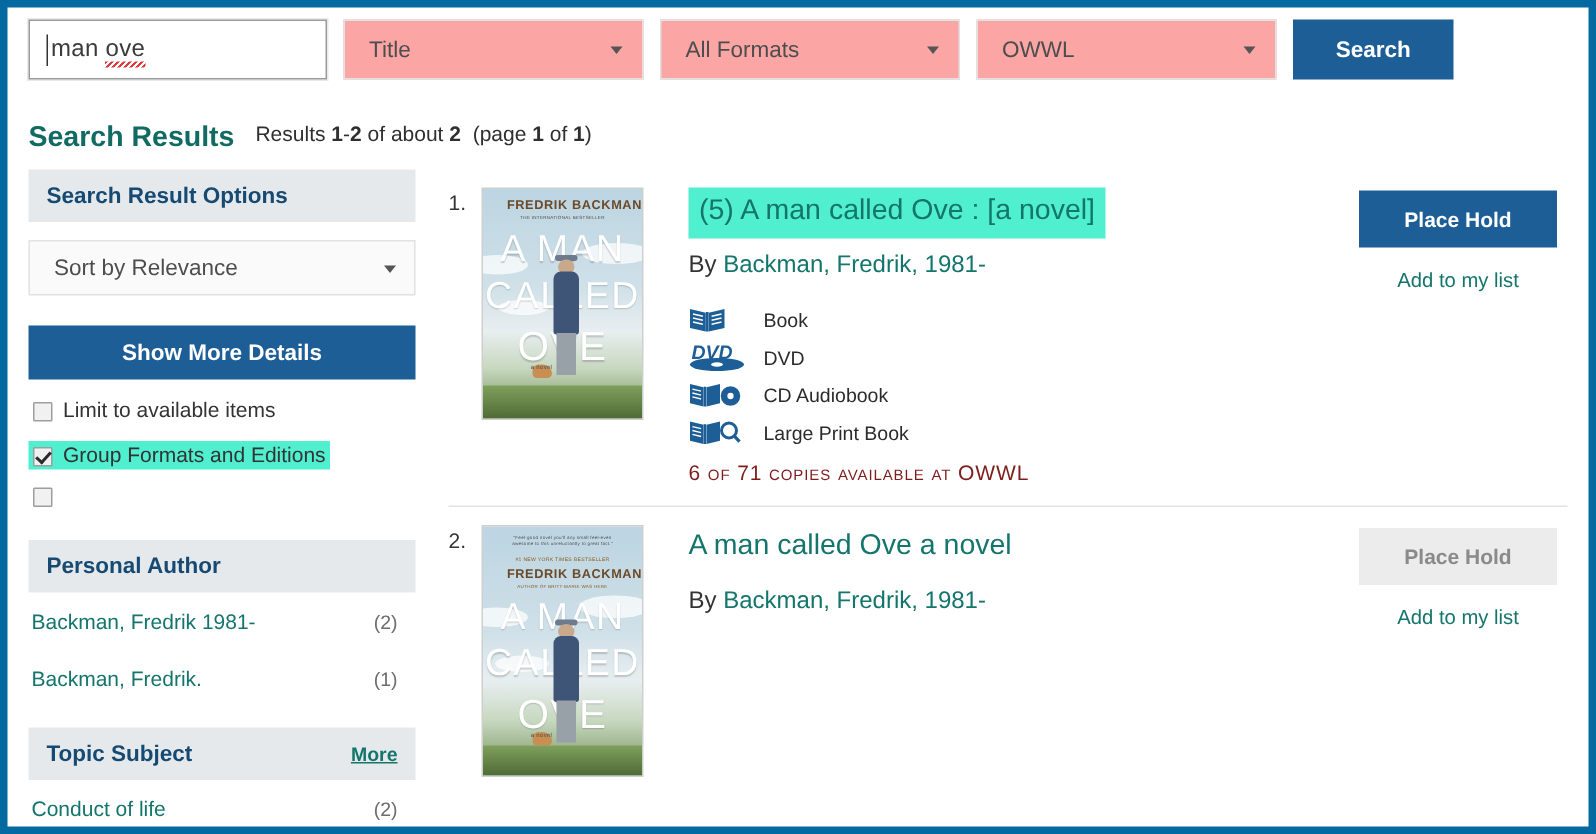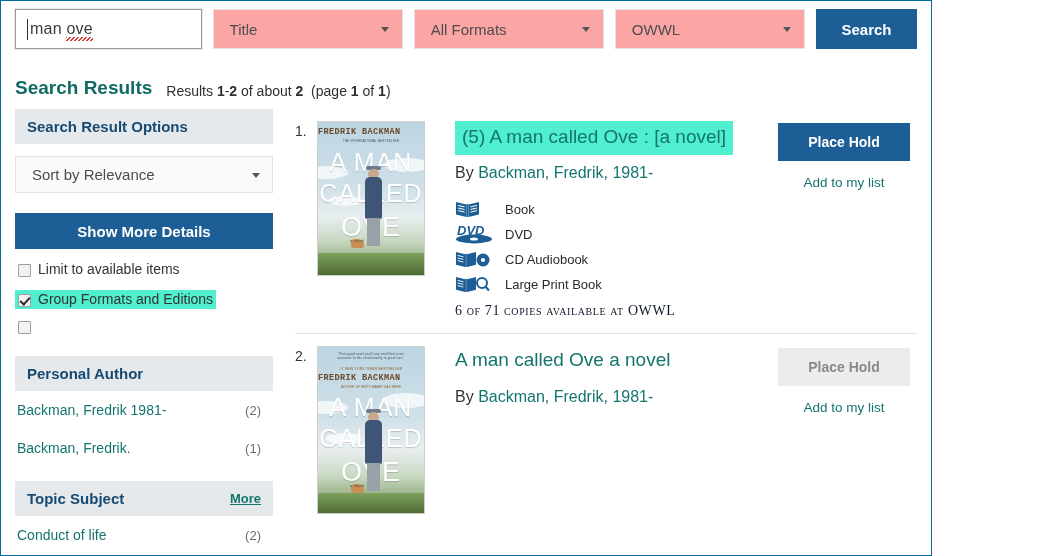--- a/index.html
+++ b/index.html
@@ -5,23 +5,23 @@
   * { box-sizing: border-box; }
   html, body {
     margin: 0; padding: 0;
     width: 1064px; height: 556px;
     background: #ffffff;
     font-family: "Liberation Sans", sans-serif;
     overflow: hidden;
   }
   .page {
     position: relative;
-    width: 932px; height: 556px;
+    width: 1064px; height: 556px;
     background: #fff;
-    border: 1px solid #0369a1;
+    border: 5px solid #0369a1;
     overflow: hidden;
   }
 
   
   .searchbar {
     display: flex;
     align-items: flex-start;
     gap: 11px;
     padding: 8px 14px 0 14px;
     height: 58px;
@@ -76,21 +76,21 @@
     background: #1d5e96; color: #fff;
     border: none;
     font-family: "Liberation Sans", sans-serif;
     font-size: 15px; font-weight: bold;
     cursor: pointer;
   }
 
   
   .results-head {
     padding: 18px 14px 10px 14px;
-    display: flex; align-items: flex-end; gap: 14px;
+    display: flex; align-items: flex-start; gap: 14px;
   }
   .results-head h2 {
     margin: 0; font-size: 19px; font-weight: bold;
     color: #116b63;
   }
   .results-meta { font-size: 14px; color: #2f2f2f; }
   .results-meta b { font-weight: bold; }
 
   
   .body-cols { display: flex; padding: 0 14px; gap: 0; }
@@ -169,22 +169,22 @@
     border: 1px solid #cfcfcf;
     position: relative; overflow: hidden;
     background: linear-gradient(#bcd5e2 0%, #cfe0e8 42%, #e8eef0 62%, #c7d8c0 78%, #6f8f55 100%);
   }
   .cover.two { height: 168px; }
   .cover .cloud {
     position: absolute; background: rgba(255,255,255,.72);
     border-radius: 50%;
   }
   .cover .byline {
-    position: absolute; left: 0; right: 0; text-align: left;
-    font-family: Liberation Mono, monospace;
+    position: absolute; left: 0; right: 0; text-align: right;
+    font-family: Liberation Sans, sans-serif;
     color: #6b4a2a; font-weight: bold;
     letter-spacing: .4px;
   }
   .cover .tiny {
     position: absolute; left: 0; right: 0; text-align: center;
     font-size: 3px; color: #4c4c4c; letter-spacing: .2px;
   }
   .cover .bigtitle {
     position: absolute; left: 0; right: 0; text-align: center;
     color: #fff; font-family: "Liberation Sans", sans-serif;
@@ -227,23 +227,23 @@
 
   .formats { margin-top: 15px; }
   .fmt {
     display: flex; align-items: center;
     height: 25px; gap: 8px;
     font-size: 13px; color: #2b2b2b;
   }
   .fmt .ic { width: 42px; flex: none; display: flex; align-items: center; }
   .avail {
     margin-top: 6px; font-size: 12.5px;
-    color: #0f172a; font-variant: small-caps;
+    color: #7f1d1d; font-variant: small-caps;
     letter-spacing: .6px; cursor: pointer;
-    font-family: Liberation Serif, serif;
+    font-family: Liberation Sans, sans-serif;
     font-size: 14px;
   }
 
   .ractions { width: 146px; flex: none; padding-top: 4px; text-align: center; }
   .hold-btn {
     width: 132px; height: 38px; border: none;
     background: #1d5e96; color: #fff;
     font-family: "Liberation Sans", sans-serif;
     font-size: 14px; font-weight: bold; cursor: pointer;
   }

